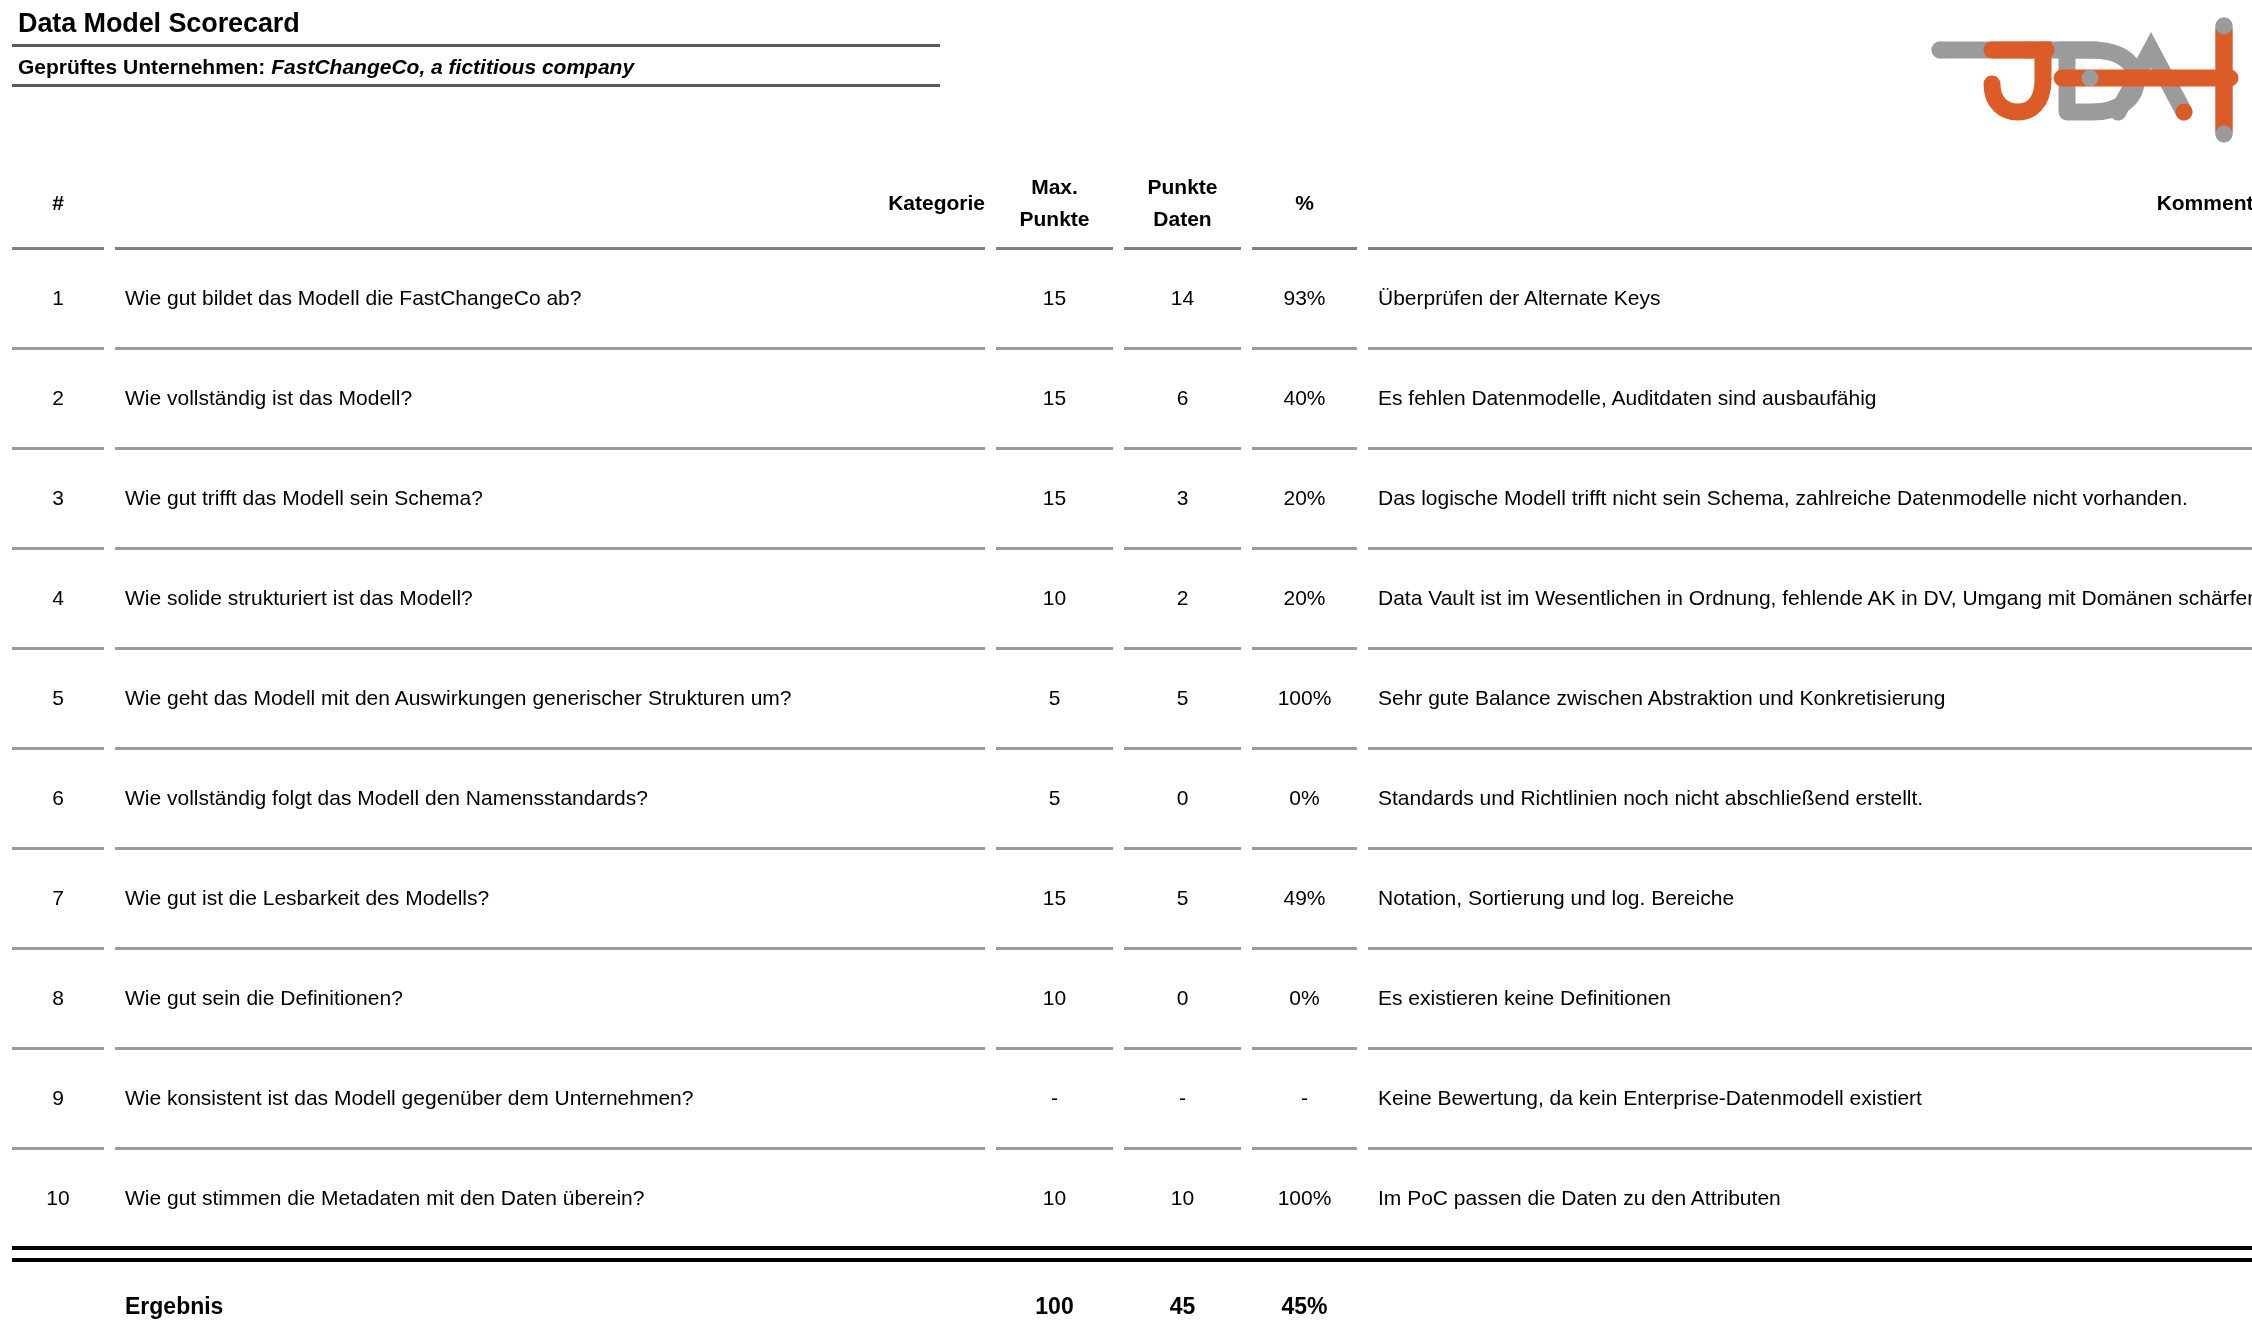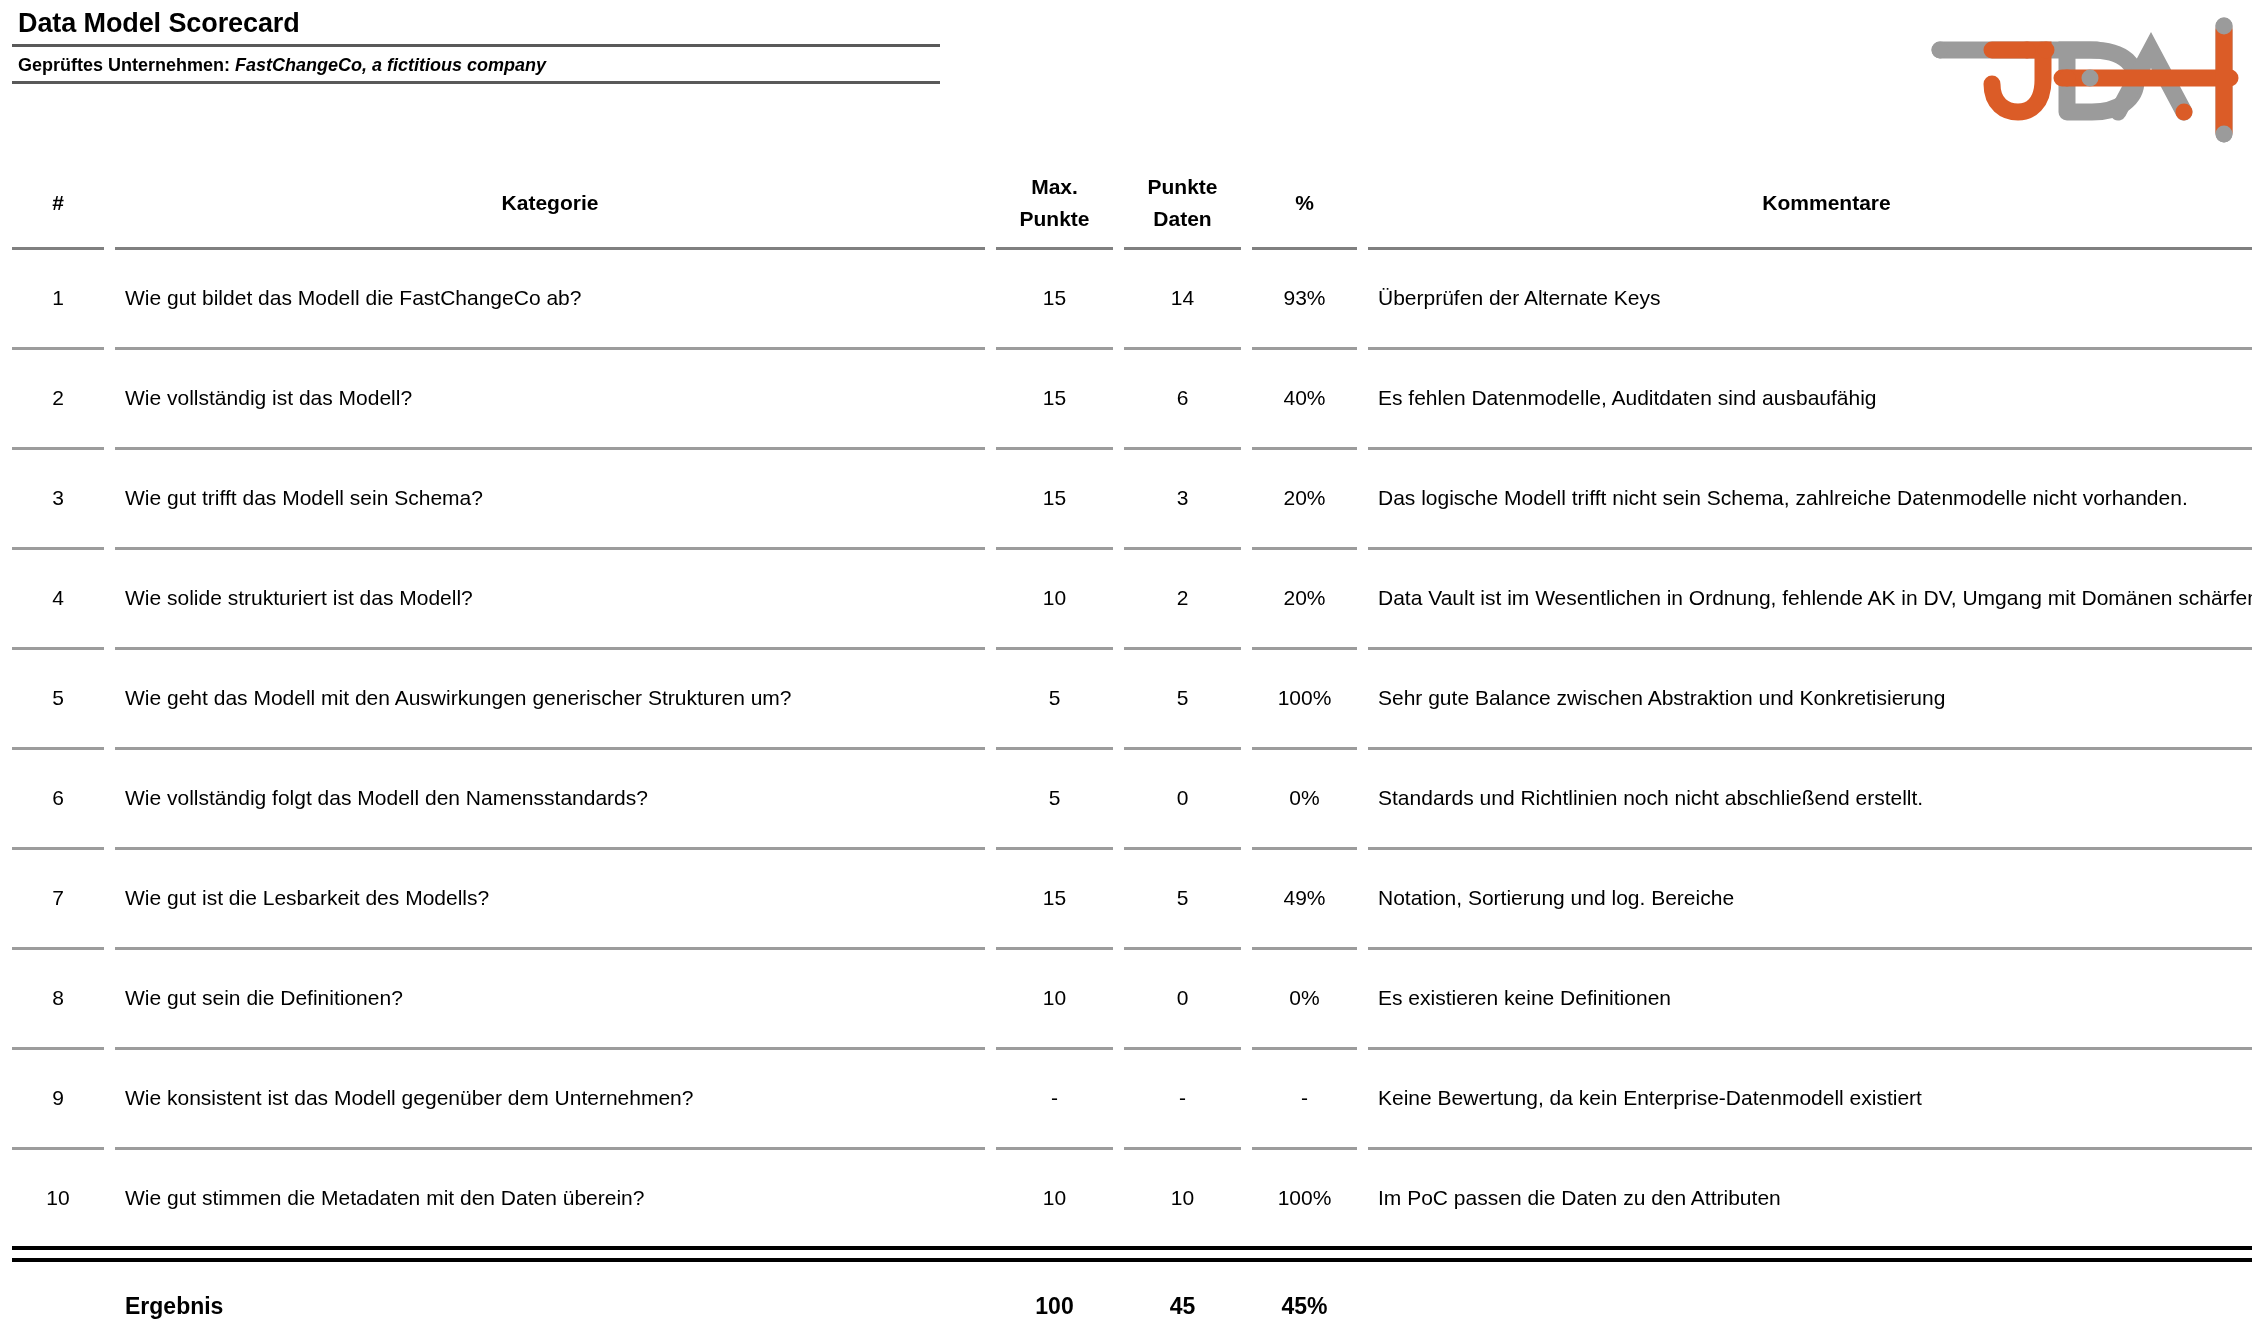--- a/index.html
+++ b/index.html
@@ -26,21 +26,21 @@
     padding: 2px 6px 5px 6px;
     border-bottom: 3px solid #595959;
   }
   .hdr-title {
     font-size: 27px;
     font-weight: bold;
     letter-spacing: -0.1px;
     white-space: nowrap;
   }
   .hdr-sub {
-    font-size: 18px;
+    font-size: 21px;
     white-space: nowrap;
     padding-top: 6px;
   }
   .hdr-sub .lbl { font-weight: bold; }
   .hdr-sub .val { font-style: italic; font-weight: bold; }
 
   
   .logo {
     position: absolute;
     right: 0px; top: 0px;
@@ -72,21 +72,21 @@
   thead th {
     height: 88px;
     font-size: 21px;
     font-weight: bold;
     border-bottom: 3px solid #808080;
     padding-left: 10px;
     padding-right: 10px;
   }
   thead th.sep { border-bottom: none; width: 11px; padding: 0; }
   th.al-c { text-align: center; }
-  th.al-l { text-align: center; margin-left: 37px; }
+  th.al-l { text-align: right; margin-left: 37px; }
   .two-line { line-height: 1.55; }
 
   
   tbody tr.data-row > td {
     height: 100px;
     font-size: 21px;
     border-bottom: 3px solid #9c9c9c;
     padding-left: 10px;
     padding-right: 10px;
     line-height: 1.5;

